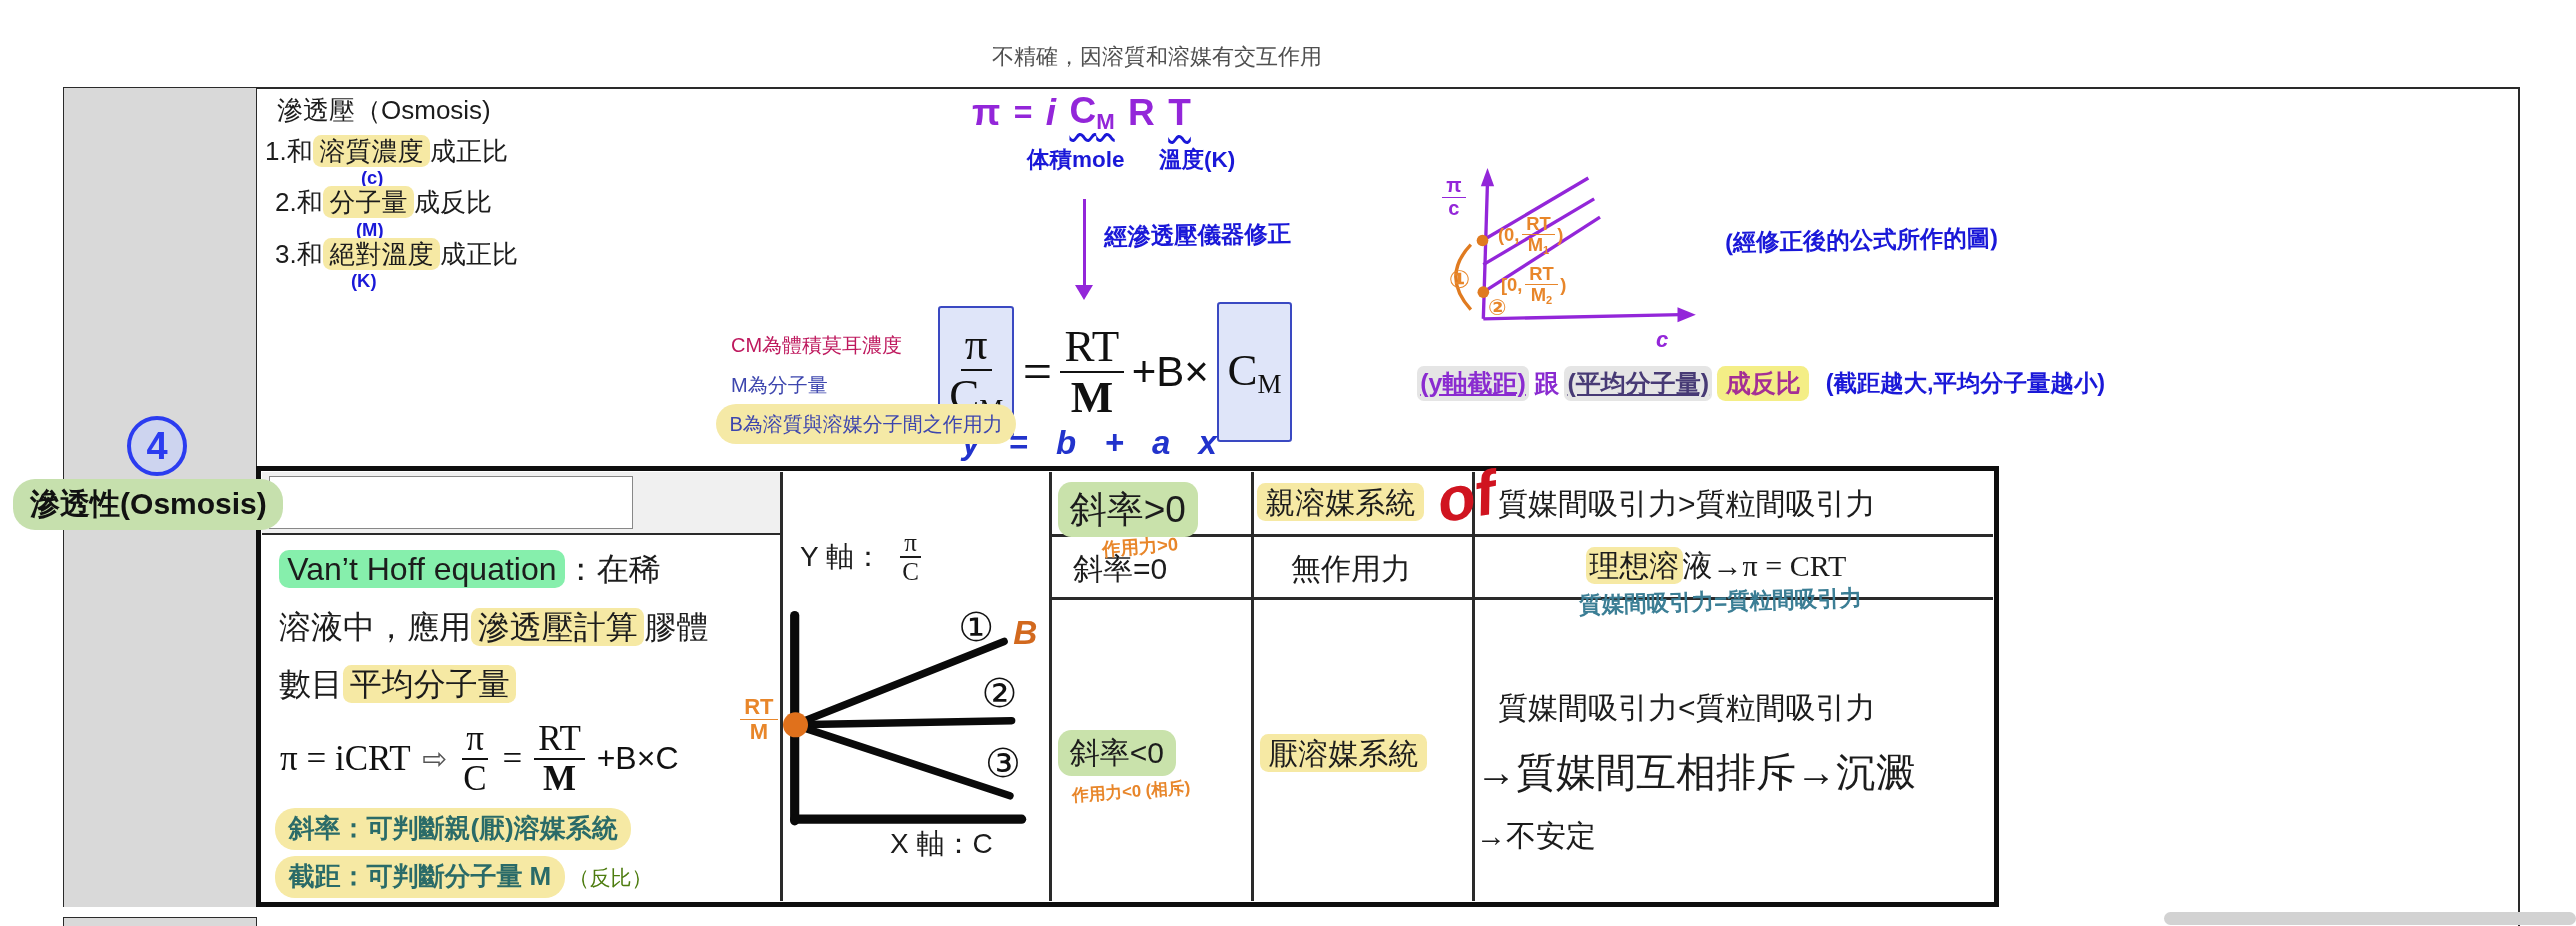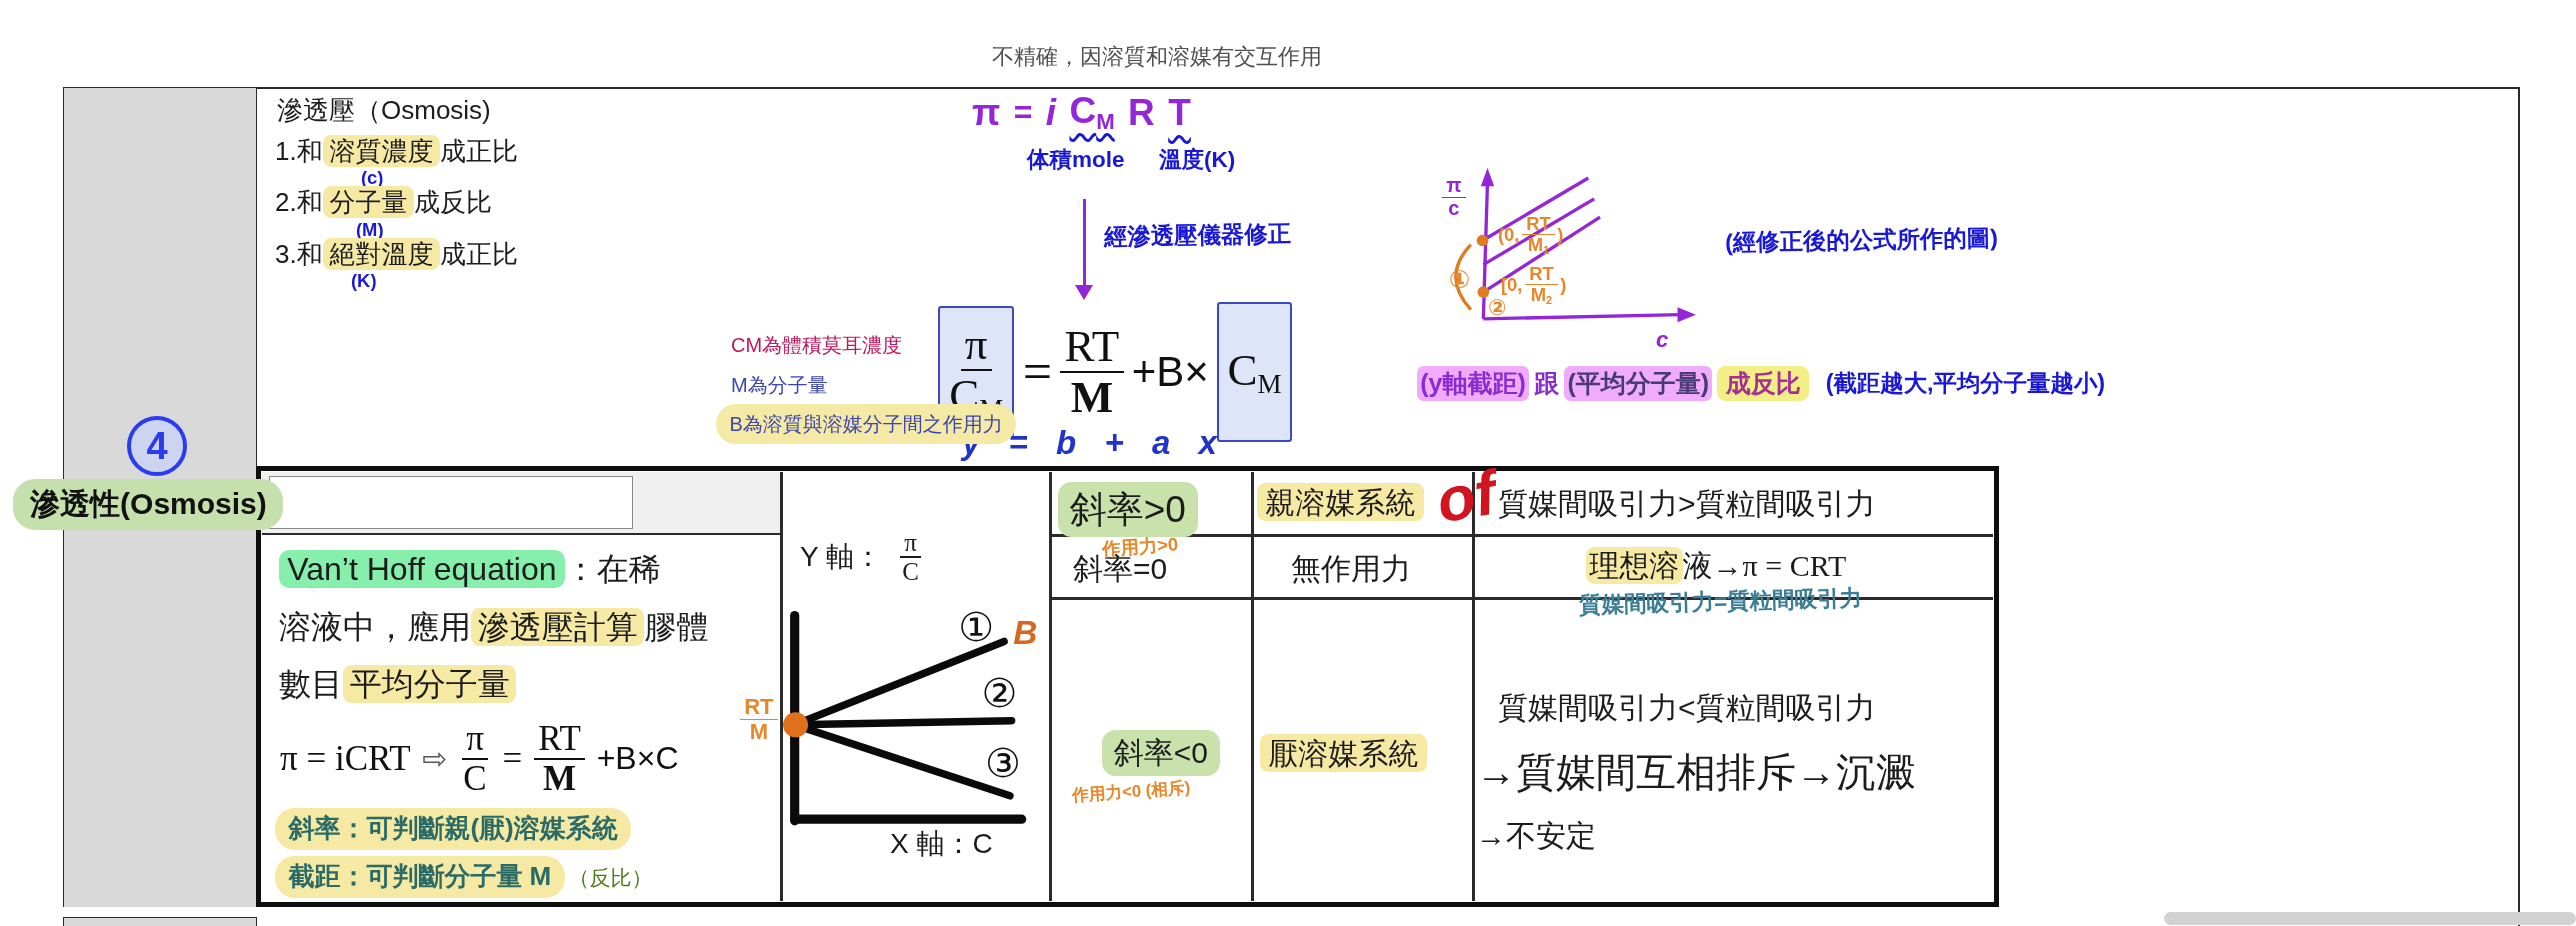--- a/index.html
+++ b/index.html
@@ -6,21 +6,21 @@
     font-family:"Liberation Sans","DejaVu Sans",sans-serif;color:#1c1c1c;}
   .abs{position:absolute;}
   .serif{font-family:"Liberation Serif","DejaVu Serif",serif;}
   .frac{display:inline-flex;flex-direction:column;align-items:center;line-height:1.08;vertical-align:middle;}
   .frac .fn{border-bottom:2.5px solid currentColor;padding:0 4.2px;}
   .frac .fd{padding:0 4.2px;}
   .frac.thin .fn{border-bottom-width:1.7px;}
   .sb{font-size:60%;vertical-align:-0.28em;}
   .hl-y{background:#f6e9a4;border-radius:8.3px;padding:0.8px 6.7px;}
   .hl-g{background:#86efac;border-radius:10px;padding:0.8px 8.3px;}
-  .hl-gg{background:#f0abfc;border-radius:6.7px;padding:0.8px 3.3px;}
+  .hl-gg{background:#e5e5e5;border-radius:6.7px;padding:0.8px 3.3px;text-decoration:underline;}
   .pill-y{background:#f6e9a4;border-radius:20px;padding:3.3px 13.4px;display:inline-block;}
   .pill-g{background:#c9e2ab;border-radius:13.4px;padding:2.5px 11.7px;display:inline-block;}
   .wavy{text-decoration-line:underline;text-decoration-style:wavy;text-decoration-color:#1a18d8;
     text-decoration-thickness:2.5px;text-underline-offset:10px;}
   .hw-blue{color:#1a18d8;font-weight:bold;}
   .hw-purple{color:#9326d9;font-weight:bold;}
   .hw-orange{color:#e8862a;font-weight:bold;}
   .hw-teal{color:#2a6b68;font-weight:bold;}
   .row{display:flex;align-items:center;}
   .line{background:#2a2a2a;}
@@ -48,21 +48,21 @@
 
 <div class="abs" style="left:262px;top:472px;width:518px;height:62px;background:#f0f0f0;"></div>
 <div class="abs line" style="left:262px;top:533px;width:518px;height:1.7px;"></div>
 <div class="abs" style="left:269px;top:476px;width:364px;height:53px;background:#fff;border:1.7px solid #888;box-sizing:border-box;"></div>
 
 <div class="abs" style="left:127px;top:416px;width:60px;height:60px;border:4.2px solid #2b3cf0;border-radius:50%;background:rgba(200,210,245,.75);
             display:flex;align-items:center;justify-content:center;font-size:38px;font-weight:bold;color:#2b3cf0;box-sizing:border-box;">4</div>
 <div class="abs" style="left:13.4px;top:479px;background:#c6e0ad;border-radius:22px;padding:5px 16.7px;font-size:30px;font-weight:bold;color:#111;z-index:6;">滲透性(Osmosis)</div>
 
 <div class="abs" style="left:277px;top:93px;font-size:26px;">滲透壓（Osmosis)</div>
-<div class="abs" style="left:275px;top:134px;font-size:26px;">
+<div class="abs" style="left:265px;top:134px;font-size:26px;">
   <span>1.和</span><span class="hl-y">溶質濃度</span><span>成正比</span>
 </div>
 <div class="abs hw-blue" style="left:361px;top:167px;font-size:18.4px;">(c)</div>
 <div class="abs" style="left:275px;top:185px;font-size:26px;">
   <span>2.和</span><span class="hl-y">分子量</span><span>成反比</span>
 </div>
 <div class="abs hw-blue" style="left:356px;top:219px;font-size:18.4px;">(M)</div>
 <div class="abs" style="left:275px;top:237px;font-size:26px;">
   <span>3.和</span><span class="hl-y">絕對溫度</span><span>成正比</span>
 </div>
@@ -218,21 +218,21 @@
 <div class="abs" style="left:1498px;top:484px;font-size:30px;">質媒間吸引力&gt;質粒間吸引力</div>
 
 <div class="abs" style="left:1073px;top:549px;font-size:30px;">斜率=0</div>
 <div class="abs" style="left:1291px;top:549px;font-size:30px;">無作用力</div>
 <div class="abs" style="left:1586px;top:546px;font-size:30px;">
   <span class="hl-y" style="padding:1.7px 3.3px;">理想溶</span><span class="serif">液→π = CRT</span>
 </div>
 <div class="abs" style="left:1579px;top:586px;font-size:22.5px;font-weight:bold;color:#3b7e95;transform:rotate(-1.5deg);z-index:4;">質媒間吸引力=質粒間吸引力</div>
 
 <div class="abs" style="left:1058px;top:730px;">
-  <span class="pill-g" style="font-size:30px;margin-left:44px;">斜率&lt;0</span>
+  <span class="pill-g" style="font-size:30px;">斜率&lt;0</span>
 </div>
 <div class="abs hw-orange" style="left:1072px;top:780px;font-size:16.7px;transform:rotate(-4deg);">作用力&lt;0 (相斥)</div>
 <div class="abs" style="left:1260px;top:733px;">
   <span class="hl-y" style="font-size:30px;padding:2.5px 8.3px;">厭溶媒系統</span>
 </div>
 <div class="abs" style="left:1498px;top:673px;font-size:30px;margin-top:15px;">質媒間吸引力&lt;質粒間吸引力</div>
 <div class="abs" style="left:1476px;top:745px;font-size:40px;">→質媒間互相排斥→沉澱</div>
 <div class="abs" style="left:1476px;top:816px;font-size:30px;">→不安定</div>
 
 <div class="abs" style="left:2164px;top:912px;width:412px;height:13.4px;background:#d2d2d2;border-radius:6.7px;"></div>

